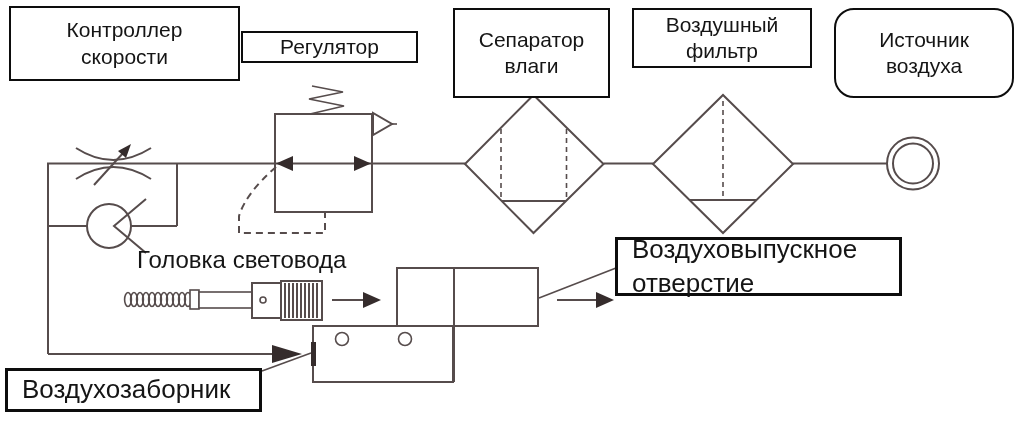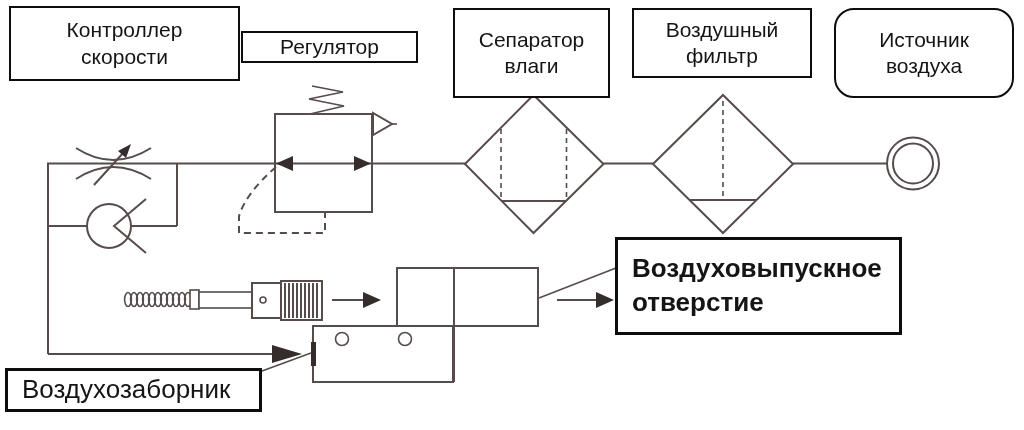--- a/index.html
+++ b/index.html
@@ -158,30 +158,31 @@
   </div>
 
   <div class="label-box" style="left:241px;top:31px;width:177px;height:32px;">
     <span>Регулятор</span>
   </div>
 
   <div class="label-box" style="left:453px;top:8px;width:157px;height:90px;padding:0 8px;">
     <span>Сепаратор влаги</span>
   </div>
 
-  <div class="label-box pad" style="left:632px;top:8px;width:180px;height:70px;">
+  <div class="label-box pad" style="left:632px;top:8px;width:180px;height:60px;">
     <span>Воздушный фильтр</span>
   </div>
 
   <div class="label-box pad" style="left:834px;top:8px;width:180px;height:90px;border-radius:20px;">
     <span>Источник воздуха</span>
   </div>
 
-  <div class="label-box callout" style="left:615px;top:237px;width:287px;height:98px;font-weight:bold;">
+  <div class="label-box callout" style="left:615px;top:237px;width:287px;height:59px;">
     <span>Воздуховыпускное отверстие</span>
   </div>
 
   <div class="label-box callout" style="left:5px;top:368px;width:257px;height:44px;align-items:center;">
     <span>Воздухозаборник</span>
   </div>
 
+  <div class="free-label" style="left:137px;top:246px;">Головка световода</div>
 
 </div>
 
 </body></html>

